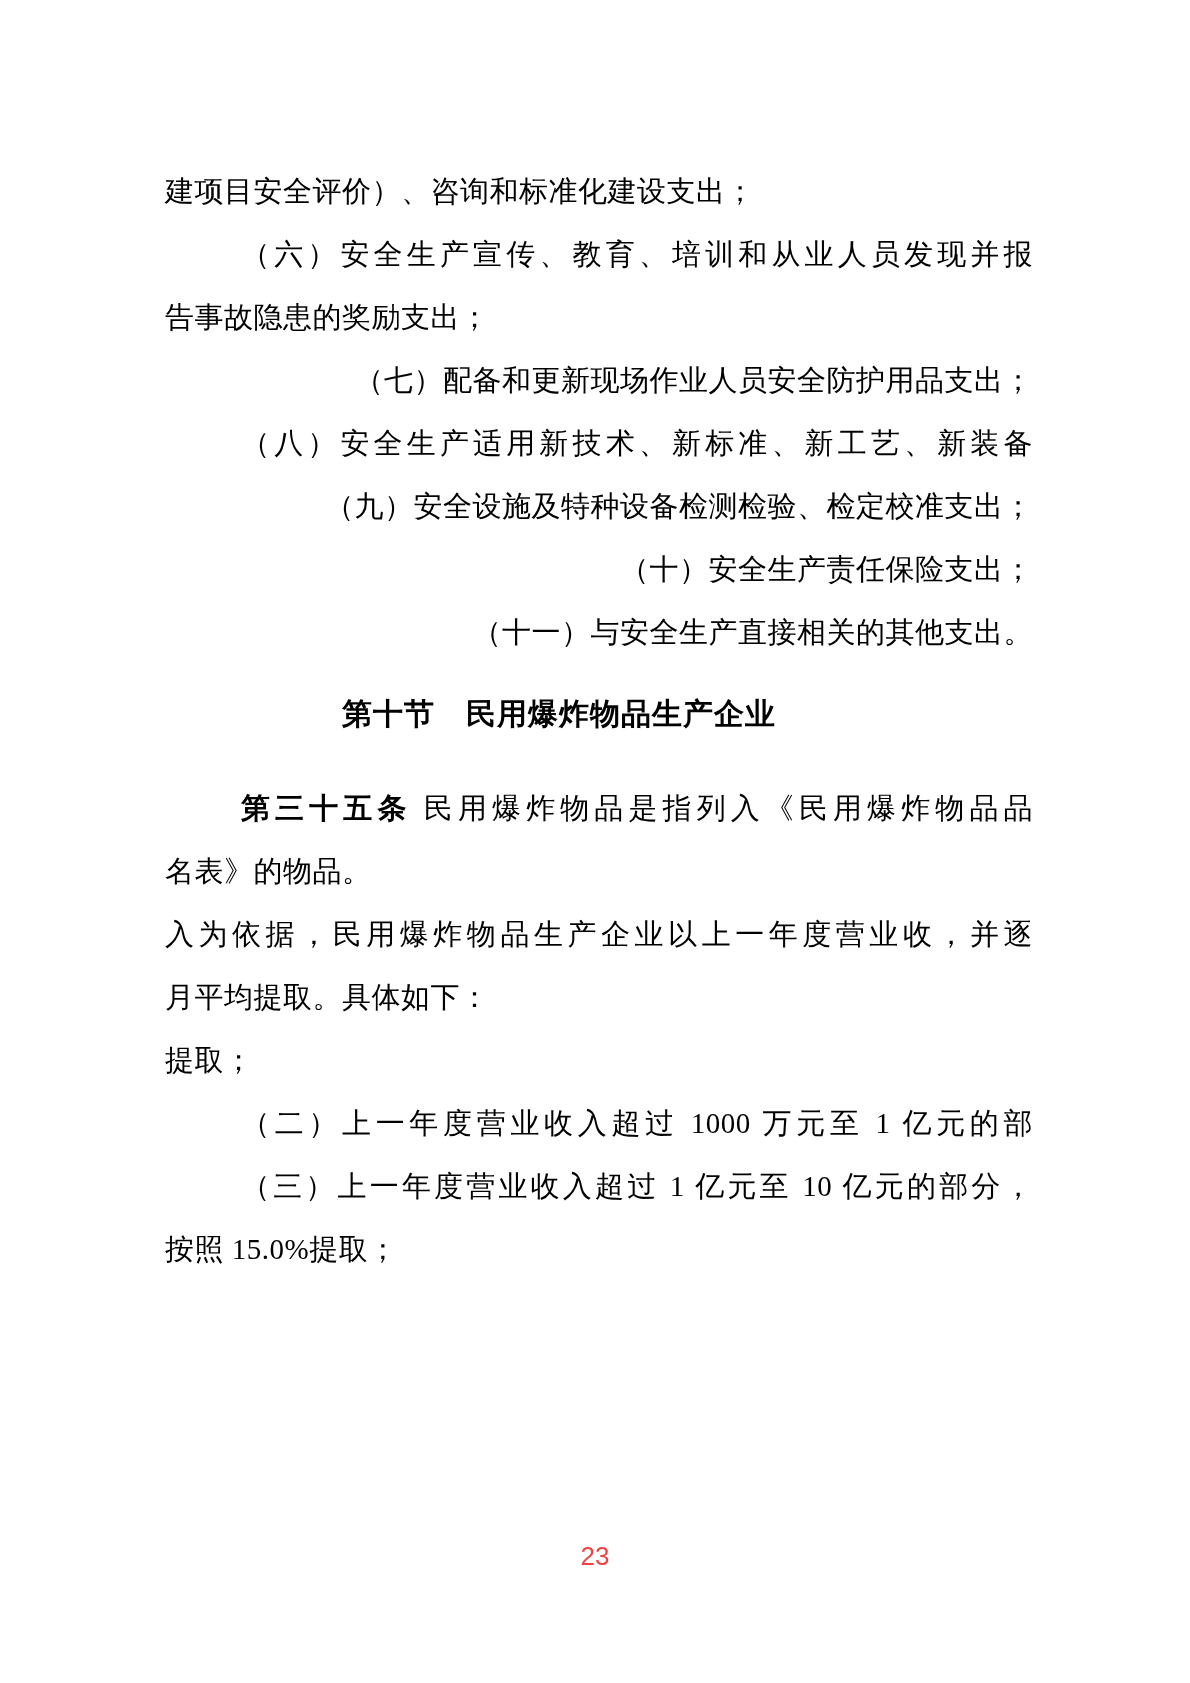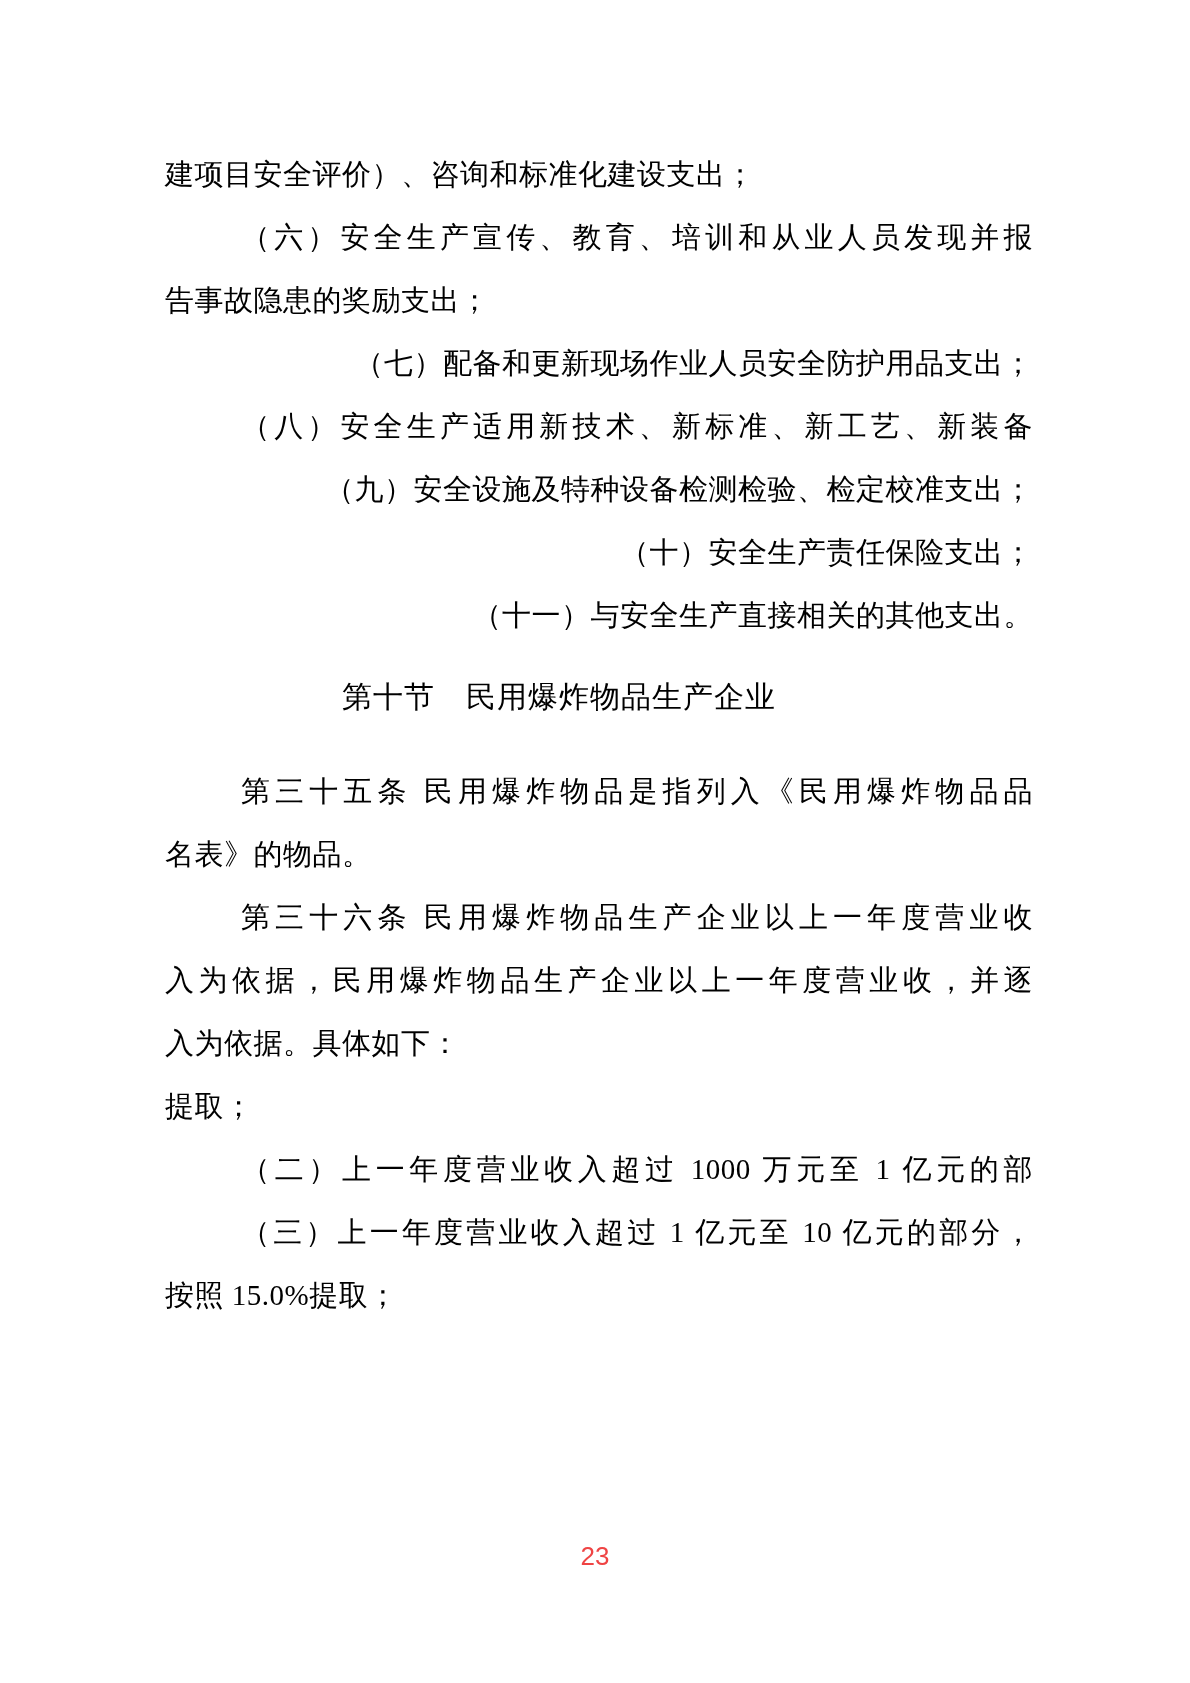--- a/index.html
+++ b/index.html
@@ -12,21 +12,21 @@
     width: 1190px;
     height: 1683px;
     background: #ffffff;
     color: #000000;
     font-family: "Liberation Serif", "DejaVu Serif", serif;
     overflow: hidden;
   }
   .content {
     position: absolute;
     left: 165px;
-    top: 143px;
+    top: 160px;
     width: 868px;
   }
   .line {
     height: 63px;
     line-height: 63px;
     font-size: 29px;
     letter-spacing: 0.5px;
     white-space: nowrap;
   }
   .line.indent {
@@ -44,21 +44,21 @@
     font-size: 30px;
     text-align: center;
     text-align-last: center;
     letter-spacing: 1px;
     margin-top: 18px;
     margin-bottom: 32px;
     padding-right: 80px;
     white-space: normal;
   }
   .seg-bold {
-    font-weight: 400;
+    font-weight: 700;
     font-family: "Liberation Sans", "DejaVu Sans", sans-serif;
   }
   .page-number {
     position: absolute;
     left: 0;
     right: 0;
     top: 1536px;
     height: 40px;
     line-height: 40px;
     text-align: center;
@@ -76,22 +76,21 @@
       <div class="line indent justify"><span class="seg">（六）安全生产宣传、教育、培训和从业人员发现并报</span></div>
       <div class="line"><span class="seg">告事故隐患的奖励支出；</span></div>
       <div class="line indent"><span class="seg">（七）配备和更新现场作业人员安全防护用品支出；</span></div>
       <div class="line indent justify"><span class="seg">（八）安全生产适用新技术、新标准、新工艺、新装备</span></div>
       <div class="line indent"><span class="seg">（九）安全设施及特种设备检测检验、检定校准支出；</span></div>
       <div class="line indent"><span class="seg">（十）安全生产责任保险支出；</span></div>
       <div class="line indent"><span class="seg">（十一）与安全生产直接相关的其他支出。</span></div>
       <div class="line heading"><span class="seg-bold">第十节　民用爆炸物品生产企业</span></div>
       <div class="line indent justify"><span class="seg-bold">第三十五条</span><span class="seg"> 民用爆炸物品是指列入《民用爆炸物品品</span></div>
       <div class="line"><span class="seg">名表》的物品。</span></div>
-      <div class="line indent justify"><span class="seg-bold">第三十六条</span><span class="seg"> 民用爆炸物品生产企业以上一年度营业收</span></div>
       <div class="line justify"><span class="seg">入为依据，民用爆炸物品生产企业以上一年度营业收，并逐</span></div>
-      <div class="line"><span class="seg">入为依据。具体如下：</span></div>
+      <div class="line"><span class="seg">月平均提取。具体如下：</span></div>
       <div class="line"><span class="seg">提取；</span></div>
       <div class="line indent justify"><span class="seg">（二）上一年度营业收入超过 1000 万元至 1 亿元的部</span></div>
       <div class="line indent justify"><span class="seg">（三）上一年度营业收入超过 1 亿元至 10 亿元的部分，</span></div>
       <div class="line"><span class="seg">按照 15.0%提取；</span></div>
     </div>
   <div class="page-number">23</div>
 </div>
 
 </body></html>

